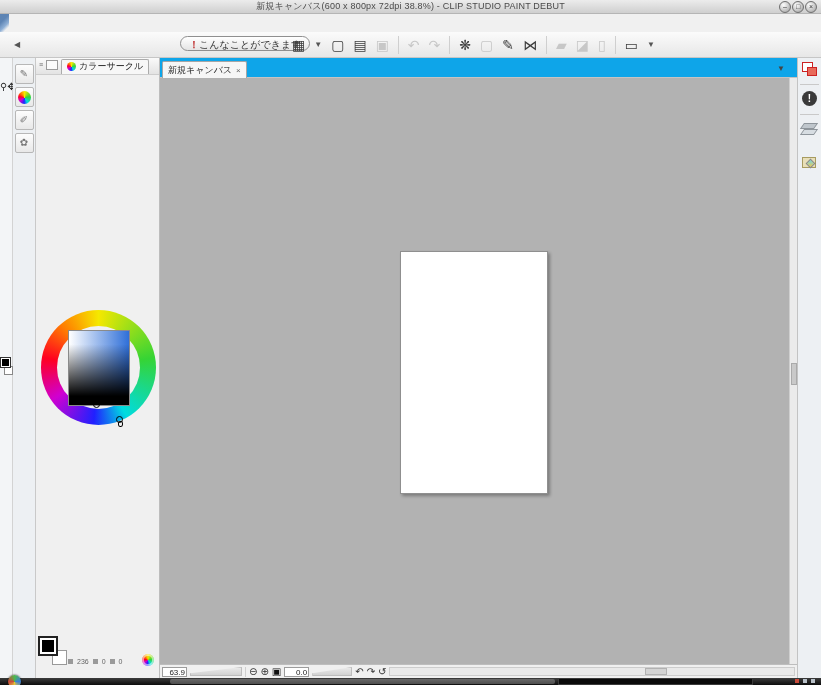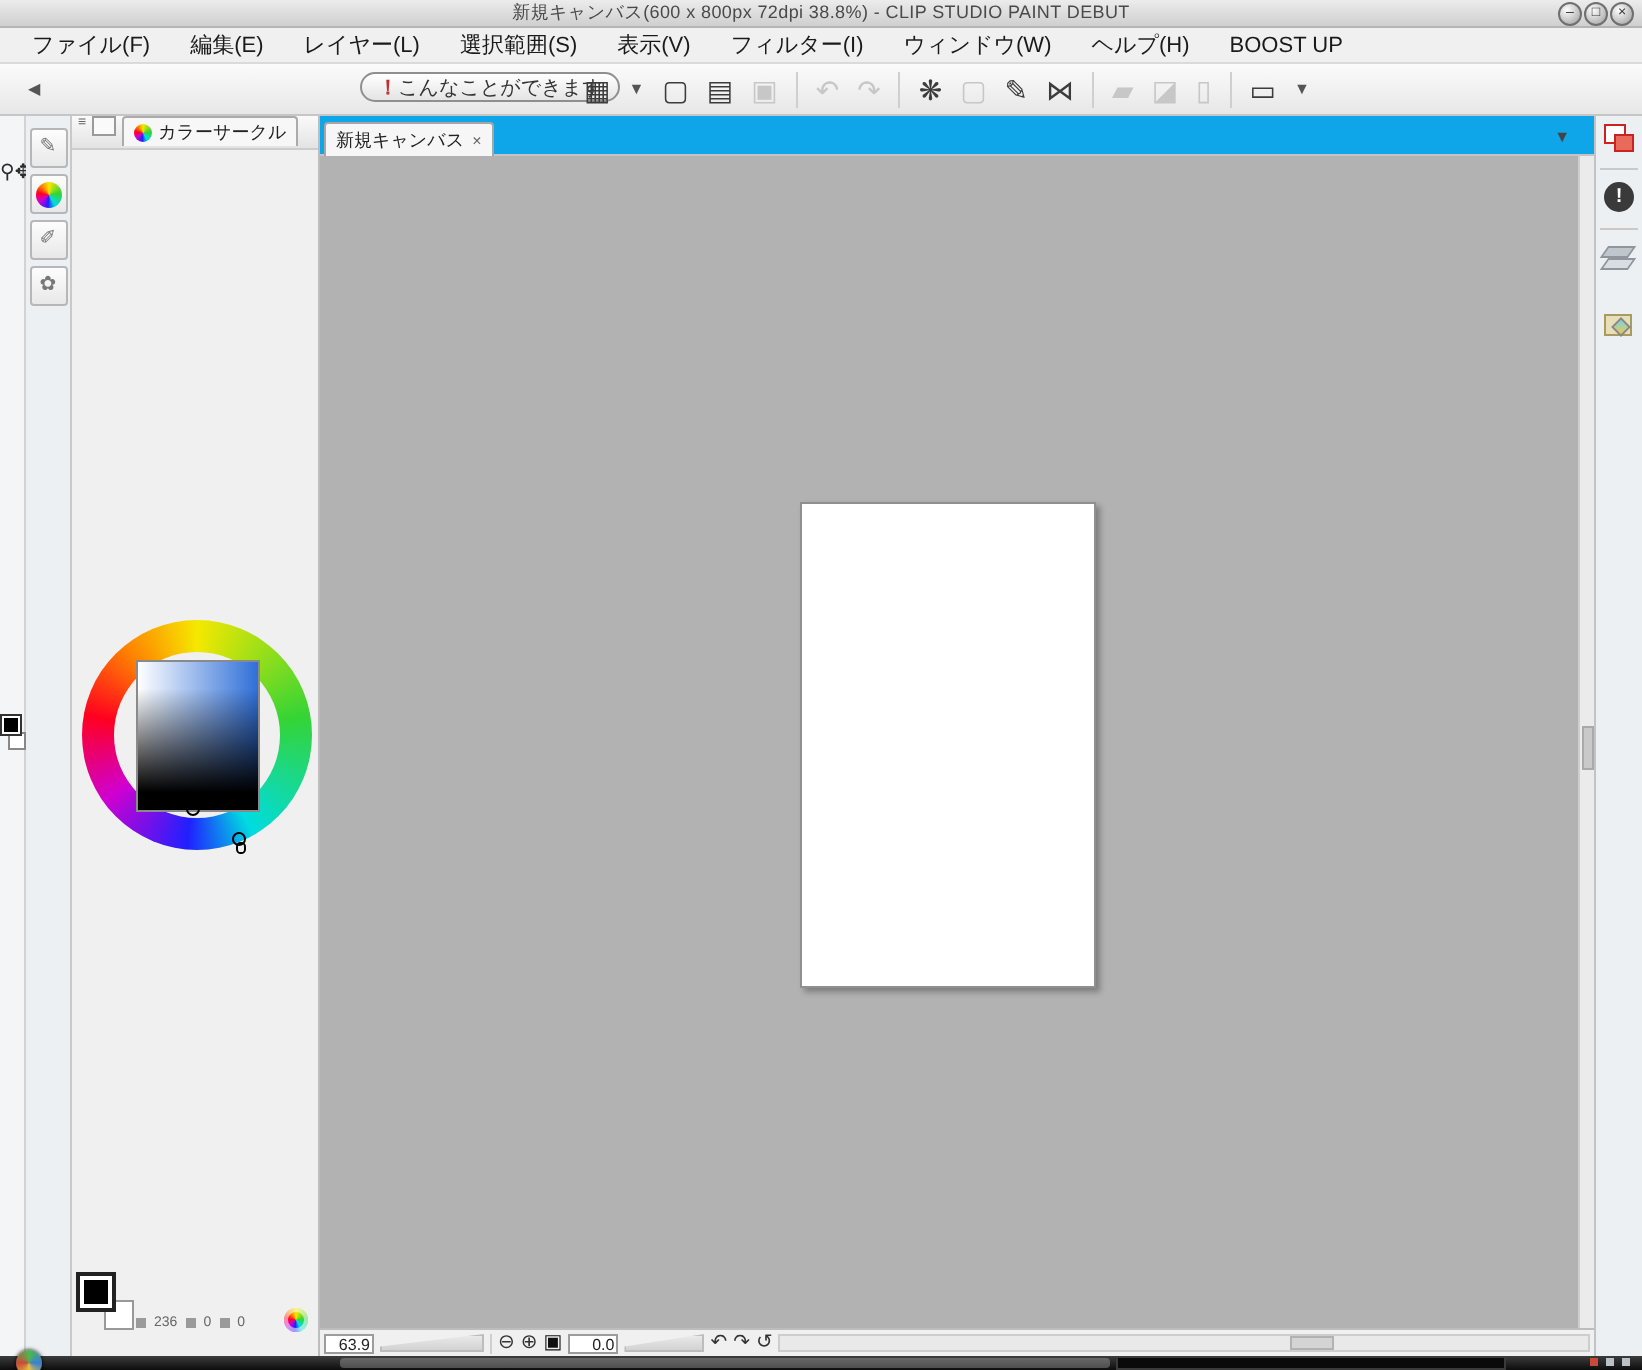--- a/index.html
+++ b/index.html
@@ -55,21 +55,21 @@
   .dock-item { width:19px; height:20px; margin:3px auto; border:1px solid #b7b7b7;
     background:linear-gradient(#fdfdfd,#e8e8e8); border-radius:2px;
     font-size:10px; color:#777; text-align:center; line-height:18px; }
   .dock-item .mini-wheel { display:inline-block; width:13px; height:13px; border-radius:50%; margin-top:3px;
     background:conic-gradient(#f5e800,#35d435 80deg,#00dce0 150deg,#2020ff 185deg,#d000d0 235deg,#ff0020 280deg,#ff8000 320deg,#f5e800); }
 
   
   #color-panel { position:absolute; left:36px; top:58px; width:124px; height:620px;
     background:#f0f0f0; border-right:1px solid #bdbdbd; }
   #cp-header { position:absolute; left:0; top:0; width:100%; height:17px;
-    background:linear-gradient(#fafafa,#e3e3e3); border-bottom:1px solid #cdcdcd; display:flex; align-items:flex-start; }
+    background:linear-gradient(#fafafa,#e3e3e3); border-bottom:1px solid #cdcdcd; display:flex; align-items:center; }
   #cp-menu-icon { font-size:7px; color:#666; margin:0 3px 3px 3px; }
   #cp-box-icon { width:12px; height:10px; border:1px solid #9a9a9a; background:#fafafa; margin:0 3px 2px 0; }
   #cp-tab { height:15px; background:#f7f7f7; border:1px solid #ababab; border-bottom:none;
     border-radius:2px 2px 0 0; display:flex; align-items:center; gap:3px; padding:0 5px; }
   #cp-tab .mini-wheel { width:9px; height:9px; border-radius:50%;
     background:conic-gradient(#f5e800,#35d435 80deg,#00dce0 150deg,#2020ff 185deg,#d000d0 235deg,#ff0020 280deg,#ff8000 320deg,#f5e800); }
   #cp-tab-label { font-size:9px; color:#222; white-space:nowrap; }
 
   #hue-ring { position:absolute; left:5px; top:252px; width:115px; height:115px; border-radius:50%;
     background:conic-gradient(#f5e800,#35d435 80deg,#00dce0 150deg,#2020ff 185deg,#d000d0 235deg,#ff0020 280deg,#ff8000 320deg,#f5e800); }
@@ -165,31 +165,20 @@
   <div id="titlebar">
     <span id="title-text">新規キャンバス(600 x 800px 72dpi 38.8%) - CLIP STUDIO PAINT DEBUT</span>
     <div id="win-controls">
         <span class="win-btn">–</span>
         <span class="win-btn">□</span>
         <span class="win-btn">×</span>
       </div>
   </div>
   <div id="corner-sliver"></div>
 
-  <div id="menubar">
-      <span class="menu-item">ファイル(F)</span>
-      <span class="menu-item">編集(E)</span>
-      <span class="menu-item">レイヤー(L)</span>
-      <span class="menu-item">選択範囲(S)</span>
-      <span class="menu-item">表示(V)</span>
-      <span class="menu-item">フィルター(I)</span>
-      <span class="menu-item">ウィンドウ(W)</span>
-      <span class="menu-item">ヘルプ(H)</span>
-      <span class="menu-item">BOOST UP</span>
-    </div>
 
   <div id="toolbar">
     <span id="collapse-left">◀</span>
     <span id="hint-button"><span class="bang">！</span><span>こんなことができます</span></span>
     <div id="toolbar-icons">
         <span class="tb-icon">▦</span>
         <span class="tb-icon small">▼</span>
         <span class="tb-icon">▢</span>
         <span class="tb-icon">▤</span>
         <span class="tb-icon disabled">▣</span>

